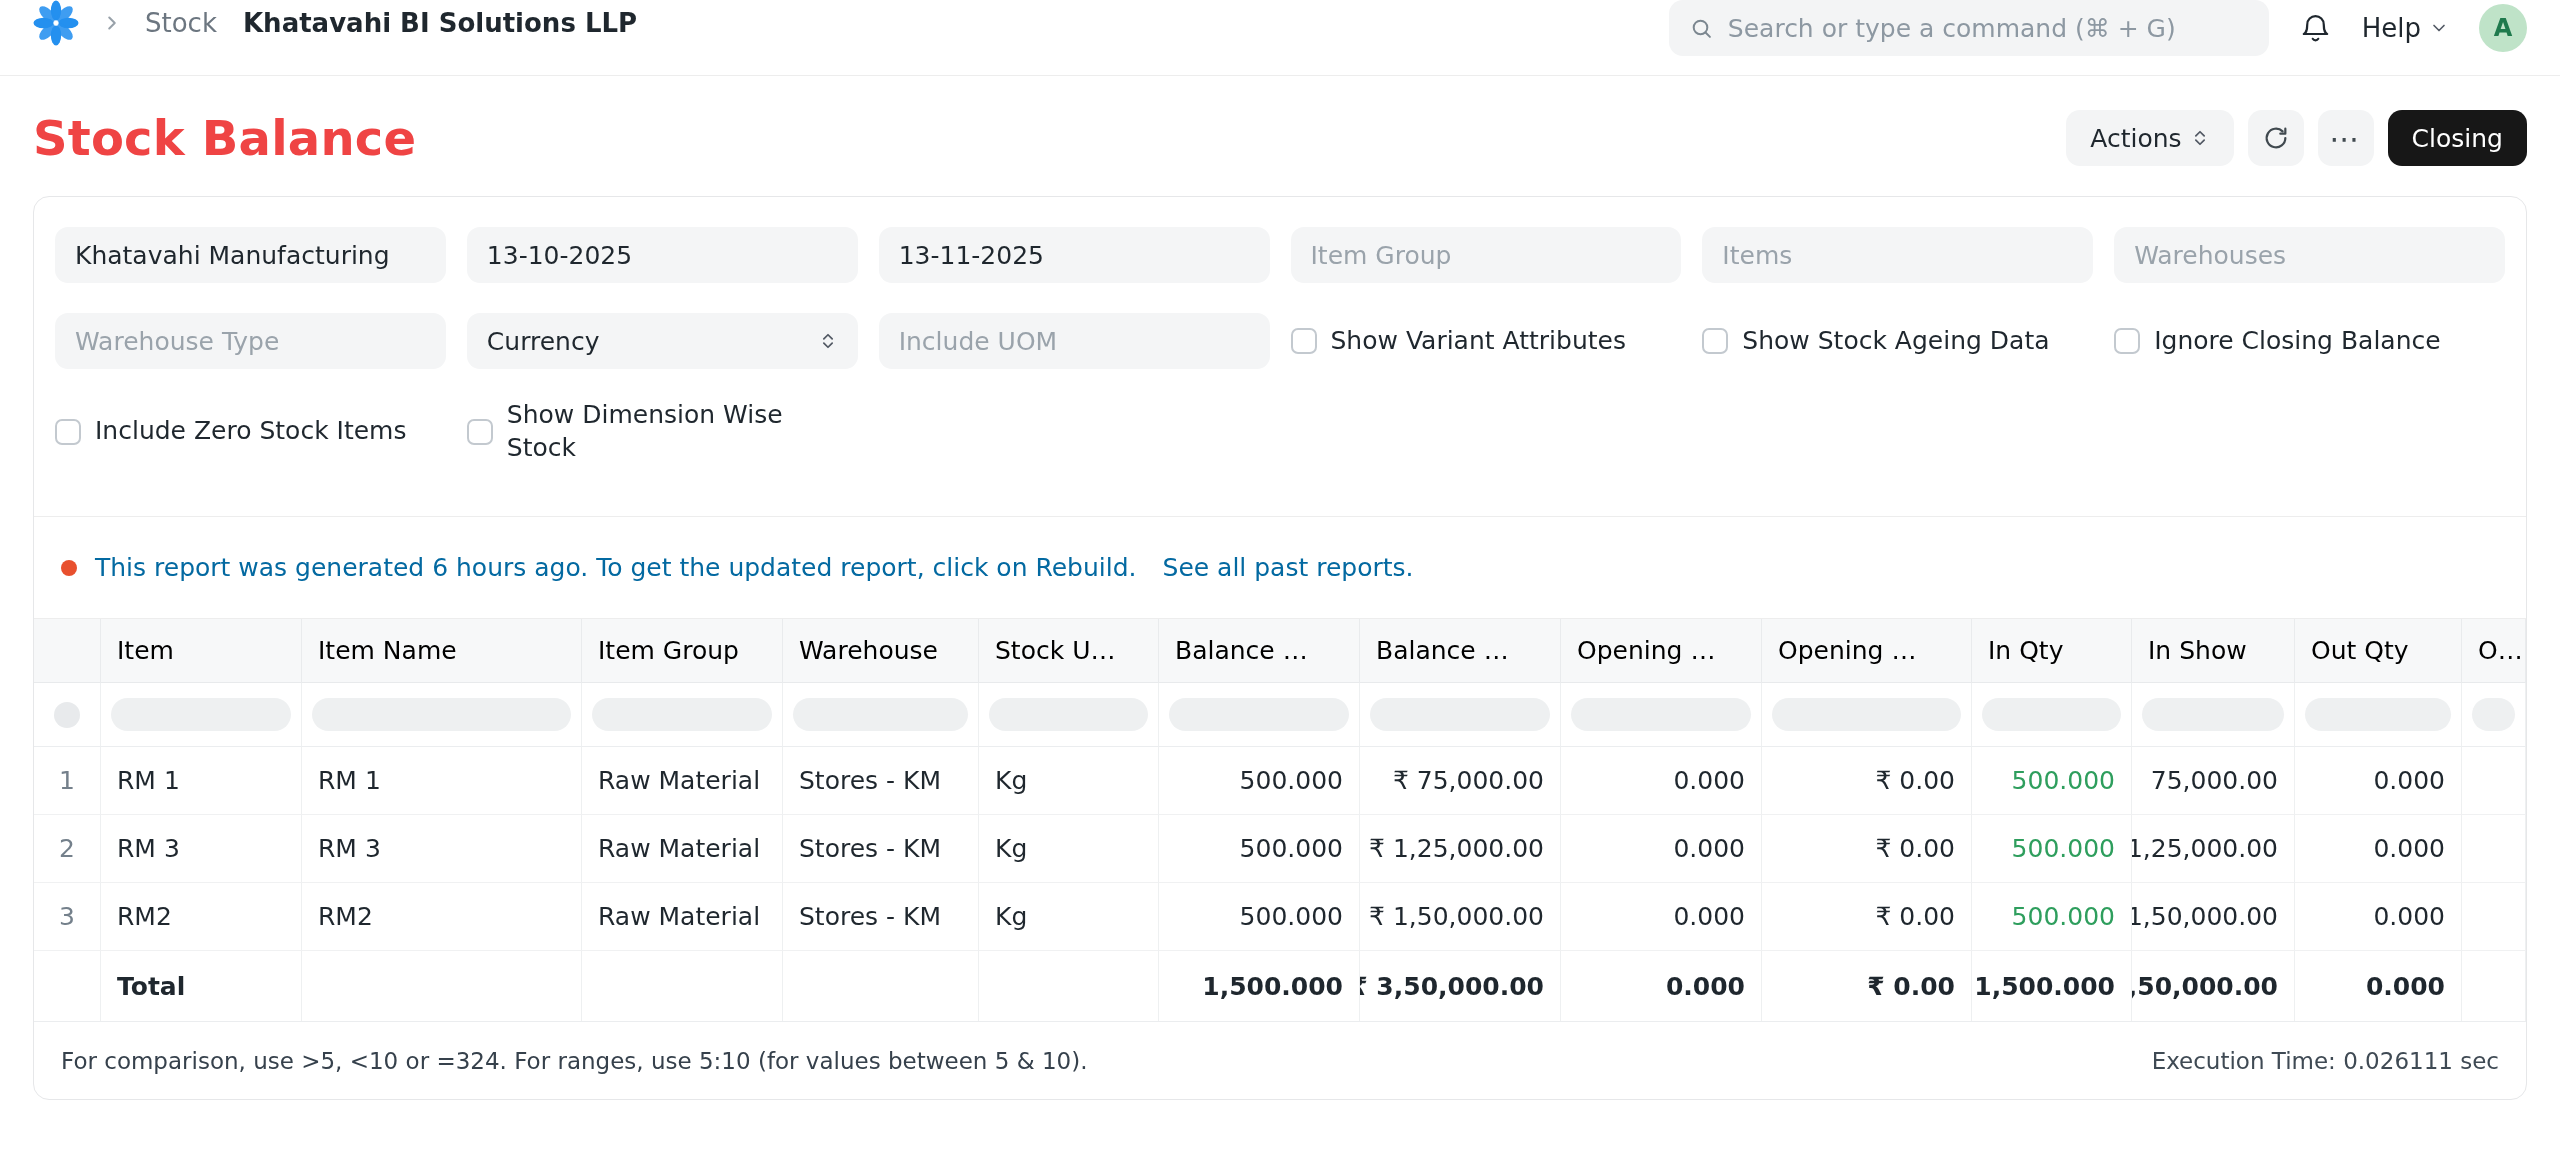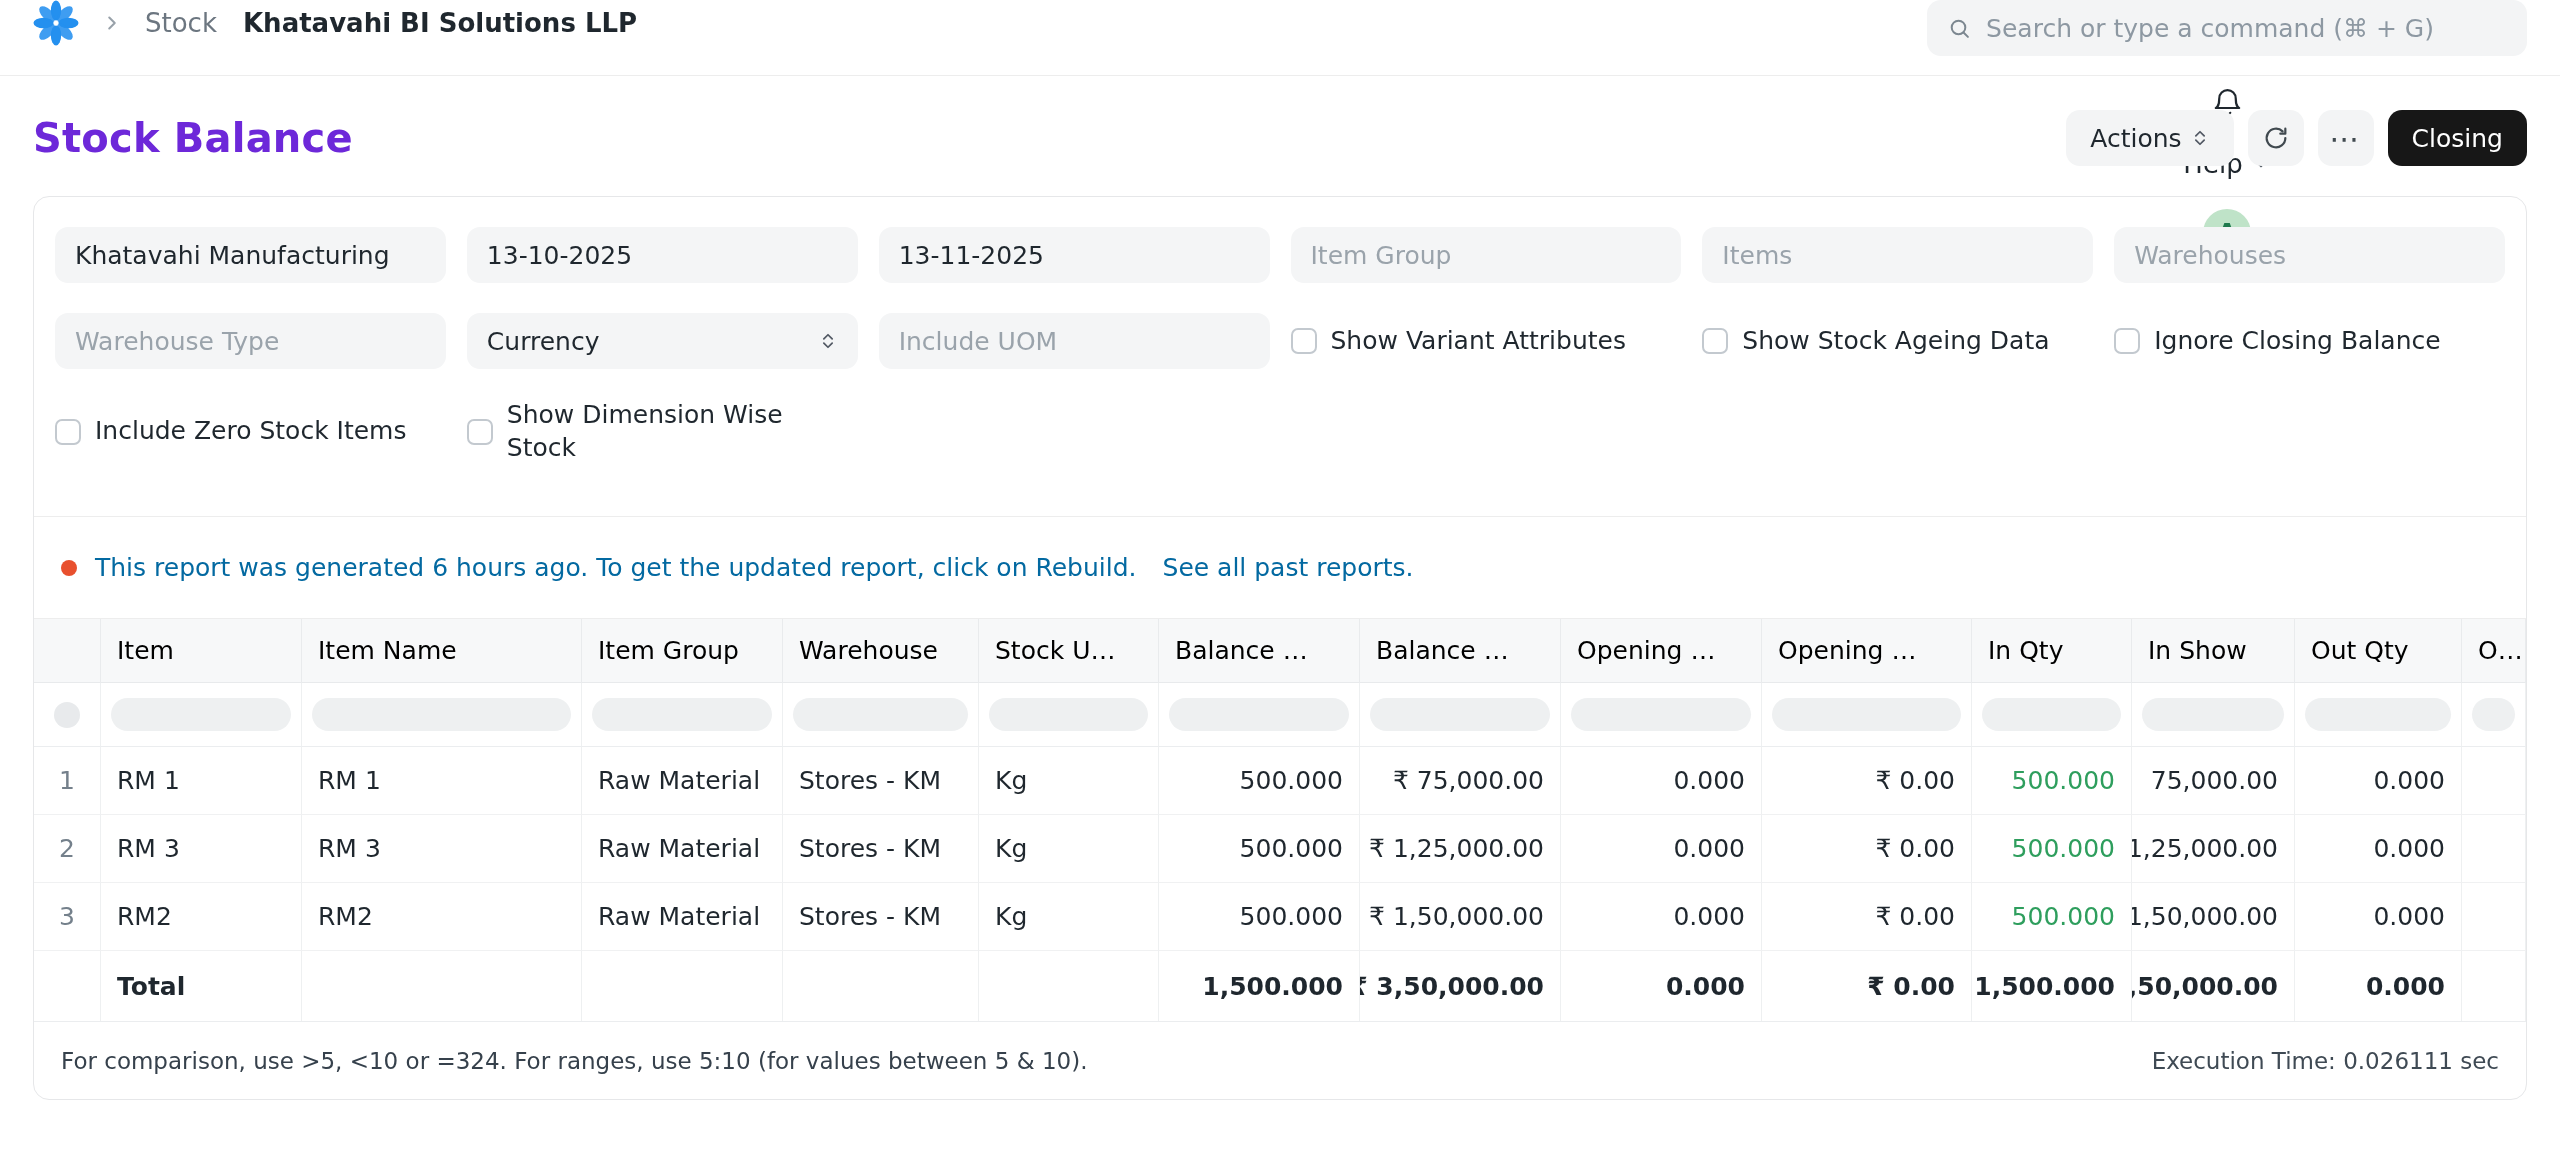--- a/index.html
+++ b/index.html
@@ -17,21 +17,21 @@
     display: flex; align-items: flex-start; justify-content: space-between;
     padding: 0 33px;
     border-bottom: 1px solid #ededed;
     background: #fff;
   }
   .nav-left { display: flex; align-items: center; gap: 22px; }
   .logo { width: 46px; height: 46px; cursor: pointer; }
   .crumb-chev { color: #98a1a9; }
   .crumb-section { font-size: 26px; color: #6c7680; cursor: pointer; }
   .site-title { font-size: 26px; font-weight: 600; color: #1f272e; cursor: pointer; margin-left: 4px; }
-  .nav-right { display: flex; align-items: center; gap: 30px; flex-direction: column; }
+  .nav-right { display: flex; align-items: center; gap: 30px; }
   .search-bar {
     width: 600px; height: 56px;
     background: #f3f4f5; border-radius: 14px;
     display: flex; align-items: center; gap: 14px;
     padding: 0 20px; cursor: text;
   }
   .search-bar .s-icon { color: #7c8790; }
   .search-bar input {
     border: none; outline: none; background: transparent;
     font: inherit; font-size: 25px; color: #1f272e; width: 100%;
@@ -45,21 +45,21 @@
     background: #bfe3c8; color: #1f7a4d;
     display: flex; align-items: center; justify-content: center;
     font-size: 24px; font-weight: 600; cursor: pointer;
   }
 
   
   .page-head {
     display: flex; align-items: center; justify-content: space-between;
     padding: 34px 33px 30px;
   }
-  .page-title { font-size: 40px; font-weight: 700; color: #6d28d9; letter-spacing: 0.2px; }
+  .page-title { font-size: 48px; font-weight: 700; color: #ef4444; letter-spacing: 0.2px; }
   .head-actions { display: flex; align-items: center; gap: 14px; }
   .btn {
     height: 56px; border: none; border-radius: 14px;
     background: #f3f4f5; color: #1f272e;
     font-family: inherit; font-size: 25px;
     display: inline-flex; align-items: center; gap: 8px;
     padding: 0 24px; cursor: pointer;
   }
   .btn-icononly { width: 56px; justify-content: center; padding: 0; color: #40494f; }
   .btn-dots { font-size: 30px; color: #40494f; letter-spacing: 2px; }

